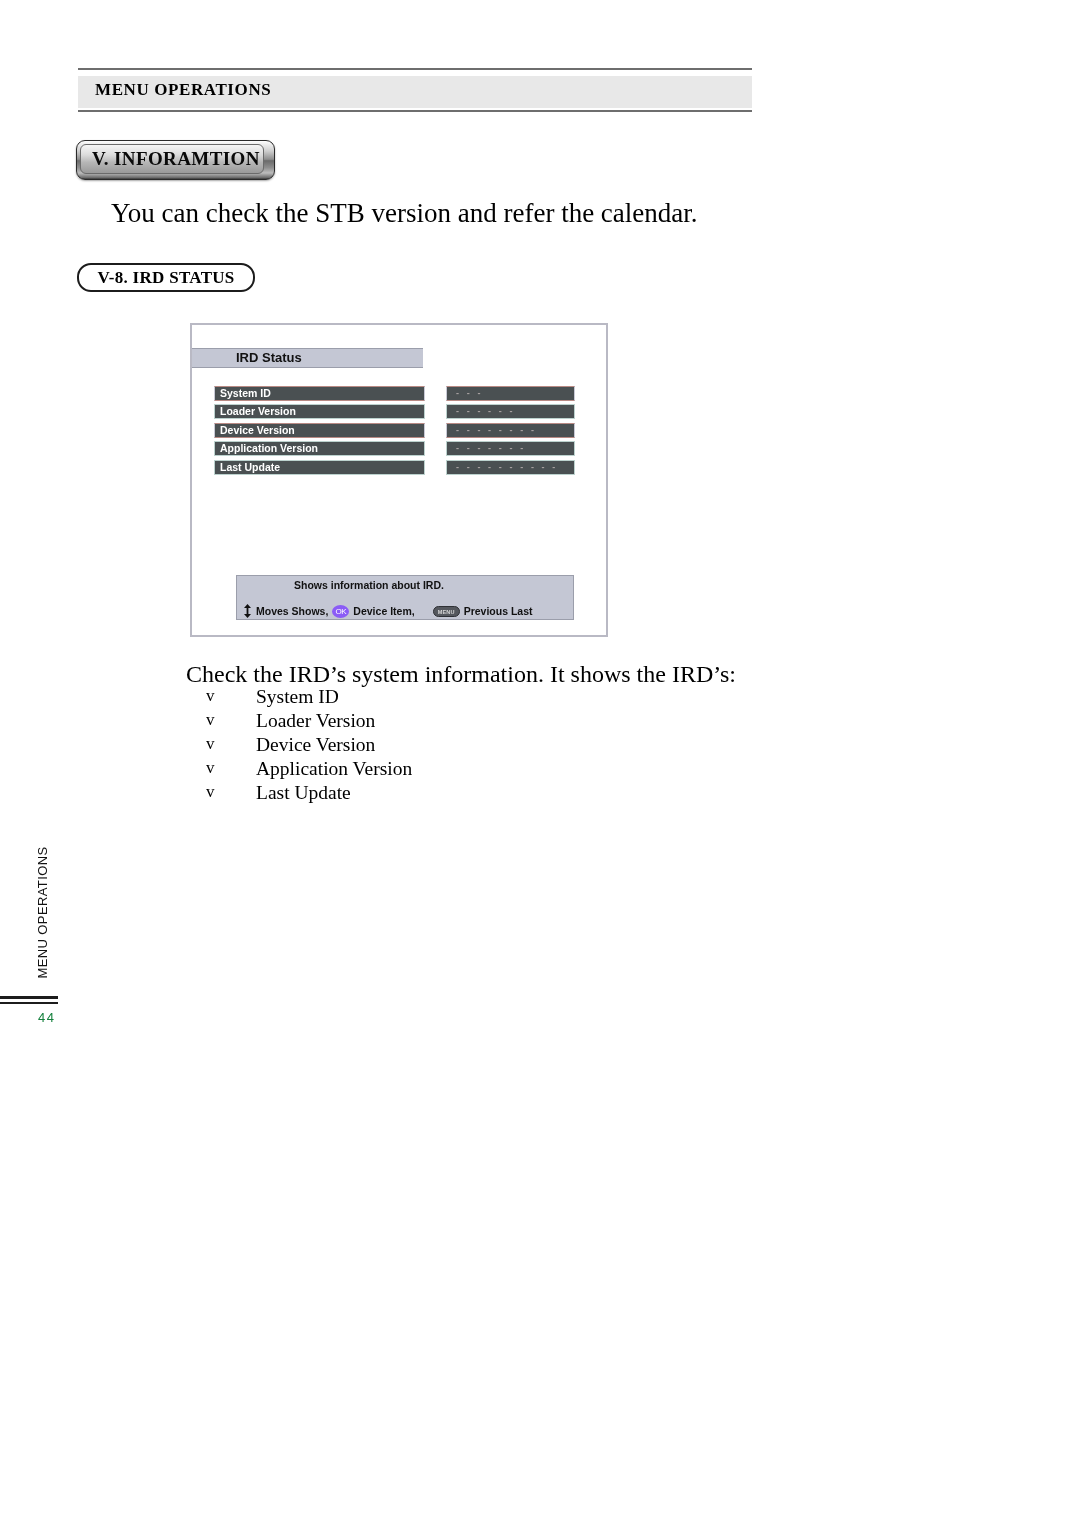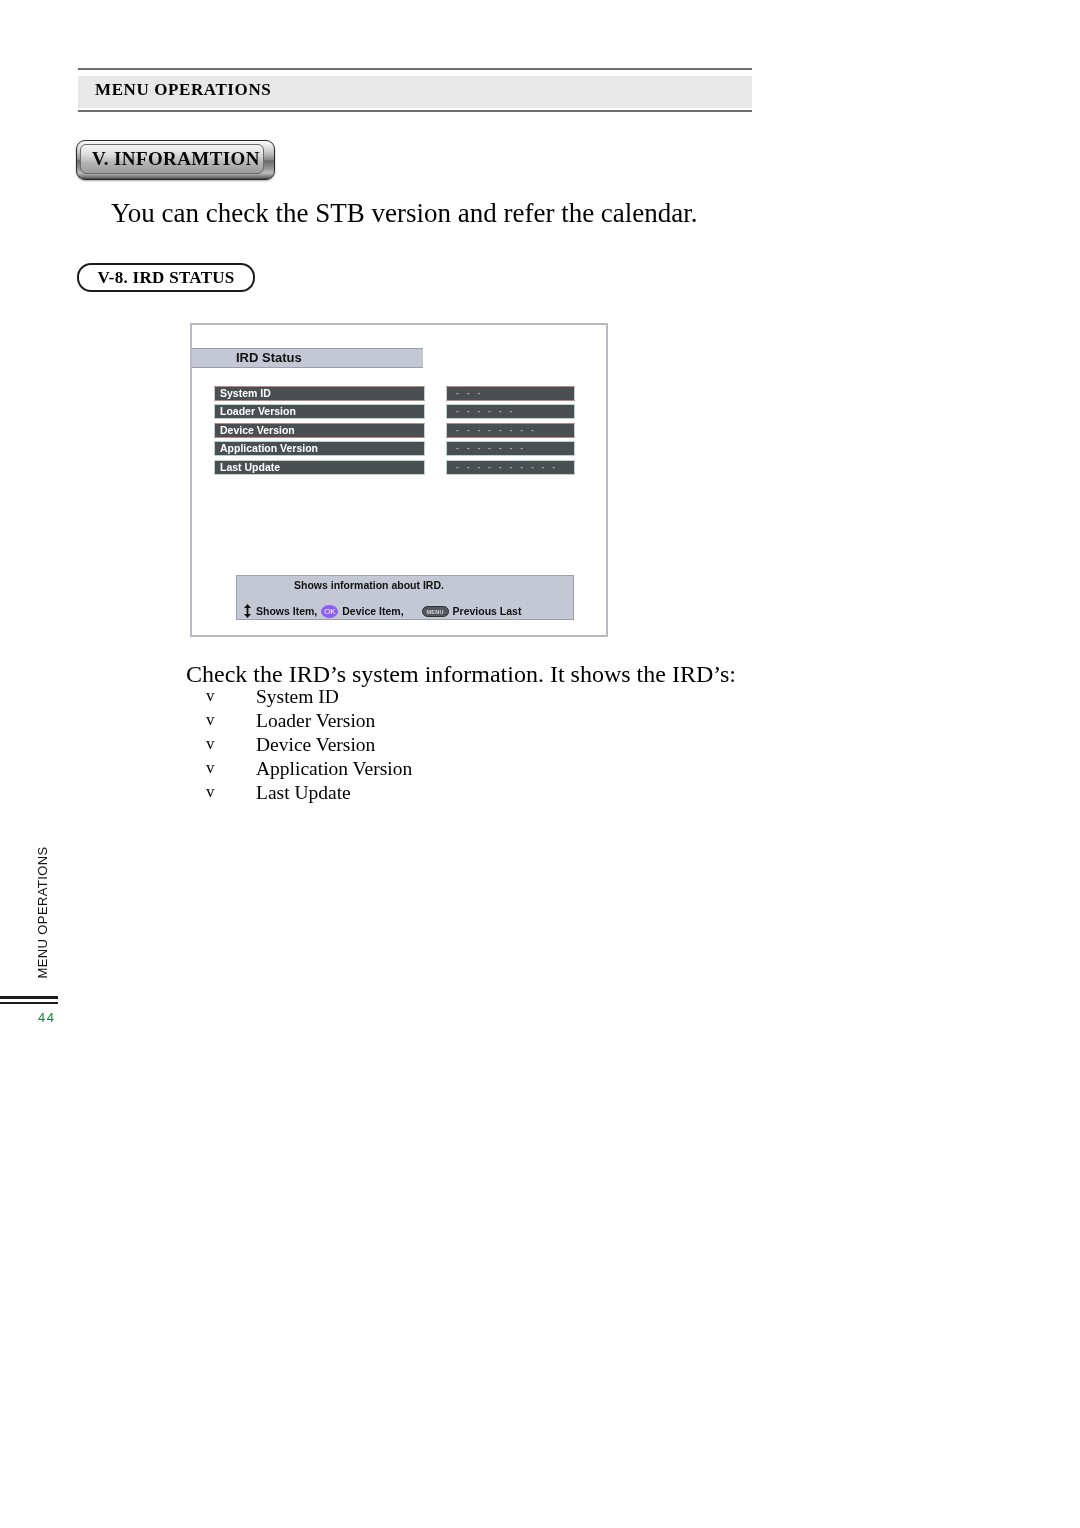--- a/index.html
+++ b/index.html
@@ -422,21 +422,21 @@
 <div class="help-bar"></div>
 <div class="help-line1">Shows information about IRD.</div>
 <div class="help-line2">
   <span class="icon-updown">
     <svg width="9" height="14" viewBox="0 0 9 14" xmlns="http://www.w3.org/2000/svg">
       <polygon points="4.5,0 8,4 1,4" fill="#111"></polygon>
       <rect x="3.6" y="3.5" width="1.8" height="7" fill="#111"></rect>
       <polygon points="4.5,14 8,10 1,10" fill="#111"></polygon>
     </svg>
   </span>
-  <span>Shows Item,</span>
+  <span>Moves Shows,</span>
   <span class="icon-ok">OK</span>
   <span>Device Item,</span>
   <span class="gap-sm"></span>
   <span class="icon-menu">MENU</span>
   <span>Previous Last</span>
 </div>
 
 <div class="body-lead">Check the IRD’s system information. It shows the IRD’s:</div>
 <div id="bullet-list">
     <div class="bullet-row" style="top: 686px;">

